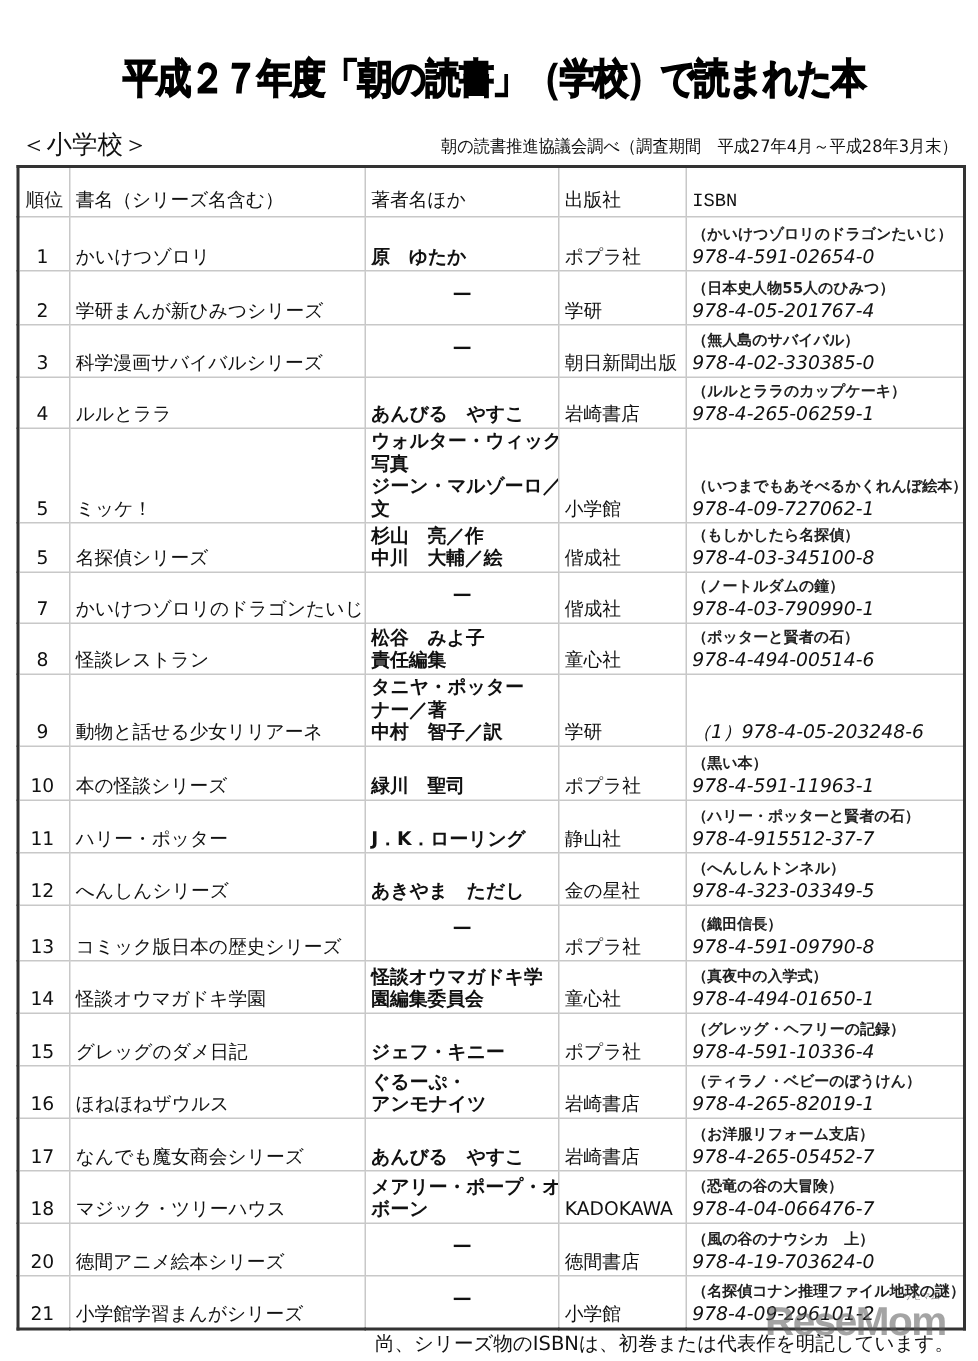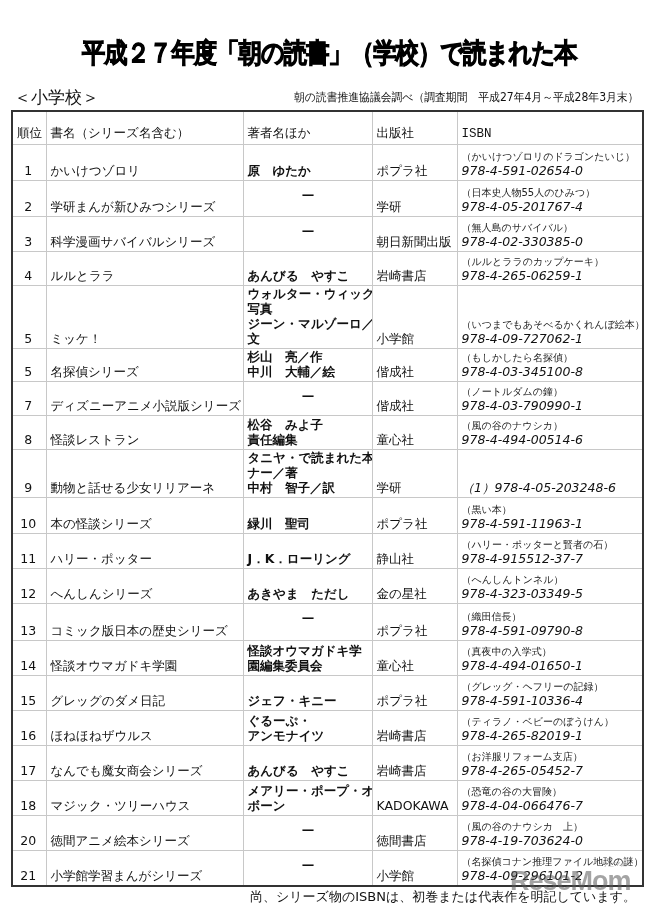--- a/index.html
+++ b/index.html
@@ -13,21 +13,21 @@
   .source { position: absolute; right: 14px; top: 89px; font-size: 11.5px; line-height: 16px;
             white-space: nowrap; transform: scaleX(0.94); transform-origin: right center; }
   table.rank { position: absolute; left: 11px; top: 110px; width: 631px;
                border-collapse: collapse; border: 2px solid #333; table-layout: fixed; }
   table.rank td, table.rank th { border: 1px solid #c8c8c8; padding: 0 3px 2px 4px;
                vertical-align: bottom; font-size: 12.5px; line-height: 15px; font-weight: normal;
                text-align: left; white-space: nowrap; overflow: hidden; }
   table.rank th { height: 30px; font-family: Liberation Mono, monospace; }
   table.rank td.rank-cell { text-align: center; padding-left: 0; padding-right: 2px; }
   table.rank td.author.dash { text-align: center; vertical-align: top; padding-top: 6px; }
-  .isbn-sub { font-size: 10px; line-height: 13px; display: block; color: #222; }
+  .isbn-sub { font-size: 10px; line-height: 13px; display: block; color: #222; font-weight: bold; }
   .isbn-main { display: block; font-style: italic; }
   .author-line { display: block; font-weight: bold; }
   .note { position: absolute; right: 16px; top: 889px; font-size: 13px; line-height: 16px;
           white-space: nowrap; }
   .watermark { position: absolute; left: 510px; top: 866px; font-size: 27px; font-weight: bold;
                color: rgba(90,90,90,0.55); letter-spacing: -1px; font-family: Liberation Sans, sans-serif; }
   .watermark small { position: absolute; right: 4px; top: -6px; font-size: 6px; font-weight: normal;
                      color: rgba(90,90,90,0.7); letter-spacing: 0; }
 </style>
 </head>
@@ -126,48 +126,48 @@
           <span class="author-line">中川　大輔／絵</span>
         </td>
         <td>偕成社</td>
         <td>
           <span class="isbn-sub">（もしかしたら名探偵）</span>
           <span class="isbn-main">978-4-03-345100-8</span>
         </td>
       </tr>
       <tr style="height: 34px;">
         <td class="rank-cell">7</td>
-        <td>ディズニーアニメ小説版シリーズ</td>
+        <td>かいけつゾロリのドラゴンたいじ</td>
         <td class="author dash">
           <span class="author-line">—</span>
         </td>
         <td>偕成社</td>
         <td>
           <span class="isbn-sub">（ノートルダムの鐘）</span>
           <span class="isbn-main">978-4-03-790990-1</span>
         </td>
       </tr>
       <tr style="height: 34px;">
         <td class="rank-cell">8</td>
         <td>怪談レストラン</td>
         <td class="author">
           <span class="author-line">松谷　みよ子</span>
           <span class="author-line">責任編集</span>
         </td>
         <td>童心社</td>
         <td>
-          <span class="isbn-sub">（風の谷のナウシカ）</span>
+          <span class="isbn-sub">（ポッターと賢者の石）</span>
           <span class="isbn-main">978-4-494-00514-6</span>
         </td>
       </tr>
       <tr style="height: 45px;">
         <td class="rank-cell">9</td>
         <td>動物と話せる少女リリアーネ</td>
         <td class="author">
-          <span class="author-line">タニヤ・で読まれた本</span>
+          <span class="author-line">タニヤ・ポッター</span>
           <span class="author-line">ナー／著</span>
           <span class="author-line">中村　智子／訳</span>
         </td>
         <td>学研</td>
         <td>
           <span class="isbn-main">（1）978-4-05-203248-6</span>
         </td>
       </tr>
       <tr style="height: 36px;">
         <td class="rank-cell">10</td>

